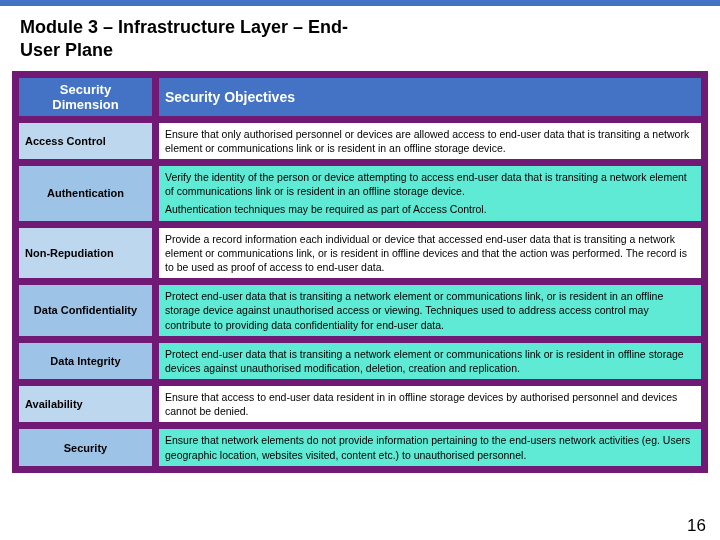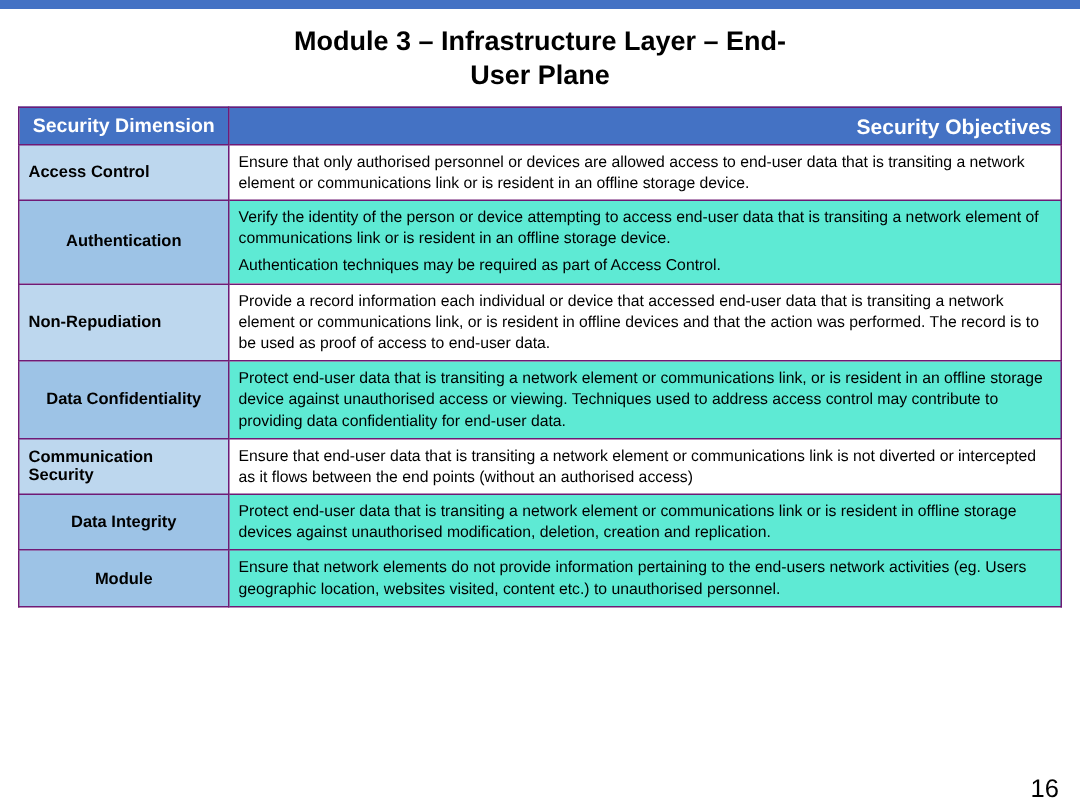--- a/index.html
+++ b/index.html
@@ -10,54 +10,54 @@
       height: 540px;
       overflow: hidden;
       position: relative;
     }
     .top-bar {
       height: 6px;
       background: #4472C4;
       width: 100%;
     }
     .title-area {
-      text-align: center;
+      text-align: left;
       padding: 10px 20px 8px;
       font-size: 18px;
       font-weight: bold;
       color: #000;
       line-height: 1.3;
     }
     .table-wrapper {
       padding: 0 12px;
     }
     table {
       width: 100%;
       border-collapse: collapse;
       font-size: 11px;
     }
     th, td {
-      border: 1px solid #701a75;
+      border: 7px solid #701a75;
       padding: 4px 6px;
       vertical-align: middle;
     }
     .header-left {
       background: #4472C4;
       color: #fff;
       font-weight: bold;
       font-size: 13px;
       text-align: center;
       width: 140px;
     }
     .header-right {
       background: #4472C4;
       color: #fff;
       font-weight: bold;
       font-size: 14px;
-      text-align: right;
+      text-align: left;
     }
     .dim-cell {
       background: #BDD7EE;
       font-weight: bold;
       text-align: left;
       font-size: 11px;
       width: 140px;
       vertical-align: middle;
     }
     .dim-cell-dark {
@@ -129,33 +129,33 @@
             <p style="margin-bottom: 0px;">Provide a record information each individual or device that accessed end-user data that is transiting a network element or communications link, or is resident in offline devices and that the action was performed. The record is to be used as proof of access to end-user data.</p>
           </td>
         </tr>
         <tr>
           <td class="dim-cell-dark">Data Confidentiality</td>
           <td class="obj-cell-alt">
             <p style="margin-bottom: 0px;">Protect end-user data that is transiting a network element or communications link, or is resident in an offline storage device against unauthorised access or viewing. Techniques used to address access control may contribute to providing data confidentiality for end-user data.</p>
           </td>
         </tr>
         <tr>
-          <td class="dim-cell">Communication Security</td>
-          <td class="obj-cell">
-            <p style="margin-bottom: 0px;">Ensure that end-user data that is transiting a network element or communications link is not diverted or intercepted as it flows between the end points (without an authorised access)</p>
-          </td>
-        </tr>
-        <tr>
           <td class="dim-cell-dark">Data Integrity</td>
           <td class="obj-cell-alt">
             <p style="margin-bottom: 0px;">Protect end-user data that is transiting a network element or communications link or is resident in offline storage devices against unauthorised modification, deletion, creation and replication.</p>
           </td>
         </tr>
         <tr>
-          <td class="dim-cell-dark">Module</td>
+          <td class="dim-cell">Availability</td>
+          <td class="obj-cell">
+            <p style="margin-bottom: 0px;">Ensure that access to end-user data resident in in offline storage devices by authorised personnel and devices cannot be denied.</p>
+          </td>
+        </tr>
+        <tr>
+          <td class="dim-cell-dark">Security</td>
           <td class="obj-cell-alt">
             <p style="margin-bottom: 0px;">Ensure that network elements do not provide information pertaining to the end-users network activities (eg. Users geographic location, websites visited, content etc.) to unauthorised personnel.</p>
           </td>
         </tr>
       </tbody>
   </table>
 </div>
 
 <div class="page-num">16</div>
 

